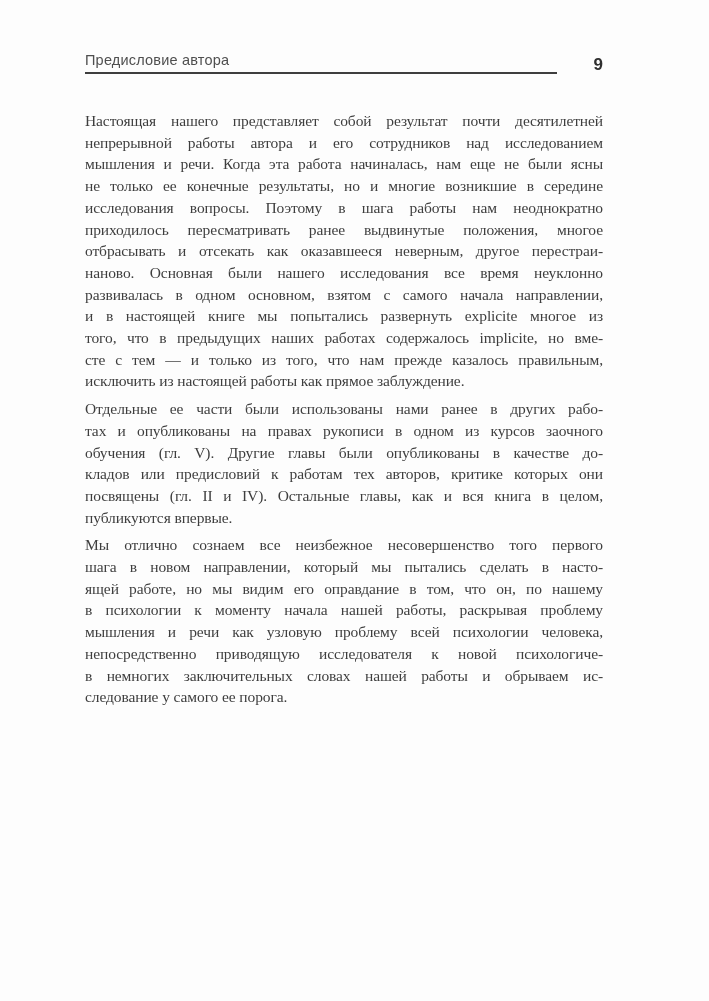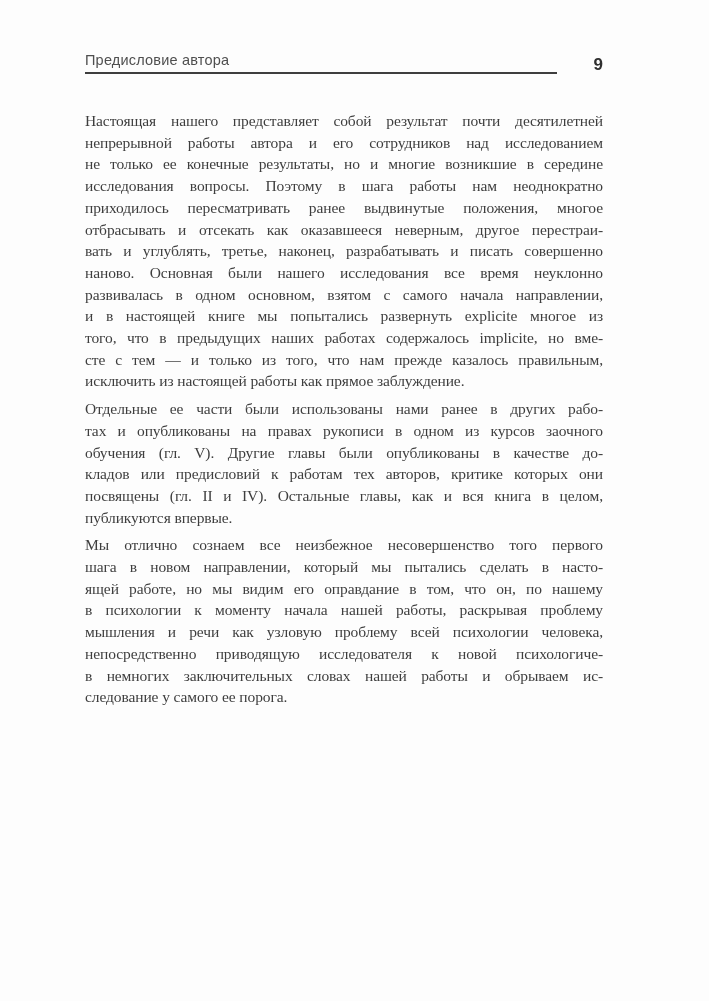--- a/index.html
+++ b/index.html
@@ -85,25 +85,25 @@
         <span>Предисловие автора</span>
         <div class="rule"></div>
       </div>
       <div class="page-number">9</div>
     </div>
 
     <div class="body-text" id="body-text">
         <div class="paragraph">
           <div class="line">Настоящая нашего представляет собой результат почти десятилетней</div>
           <div class="line">непрерывной работы автора и его сотрудников над исследованием</div>
+          <div class="line">мышления и речи. Когда эта работа начиналась, нам еще не были ясны</div>
           <div class="line">не только ее конечные результаты, но и многие возникшие в середине</div>
           <div class="line">исследования вопросы. Поэтому в шага работы нам неоднократно</div>
           <div class="line">приходилось пересматривать ранее выдвинутые положения, многое</div>
           <div class="line">отбрасывать и отсекать как оказавшееся неверным, другое перестраи-</div>
-          <div class="line">вать и углублять, третье, наконец, разрабатывать и писать совершенно</div>
           <div class="line">наново. Основная были нашего исследования все время неуклонно</div>
           <div class="line">развивалась в одном основном, взятом с самого начала направлении,</div>
           <div class="line">и в настоящей книге мы попытались развернуть explicite многое из</div>
           <div class="line">того, что в предыдущих наших работах содержалось implicite, но вме-</div>
           <div class="line">сте с тем — и только из того, что нам прежде казалось правильным,</div>
           <div class="line last">исключить из настоящей работы как прямое заблуждение.</div>
         </div>
         <div class="paragraph">
           <div class="line">Отдельные ее части были использованы нами ранее в других рабо-</div>
           <div class="line">тах и опубликованы на правах рукописи в одном из курсов заочного</div>

